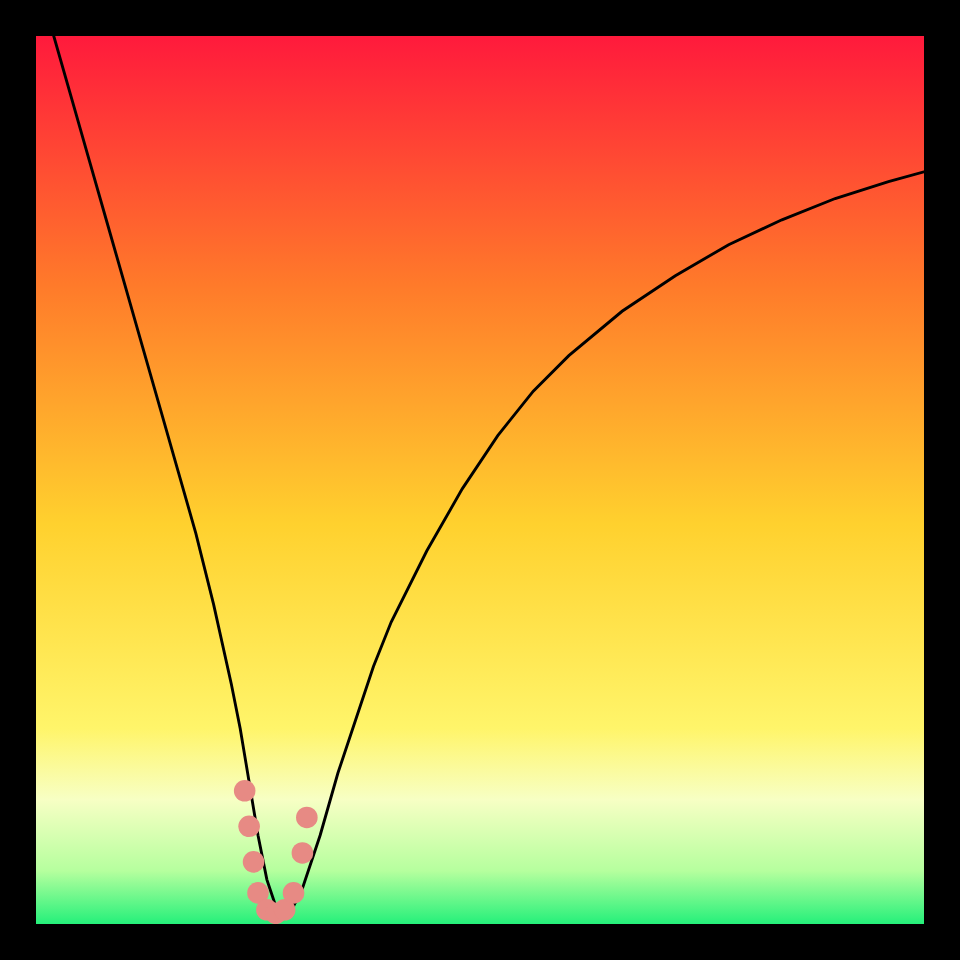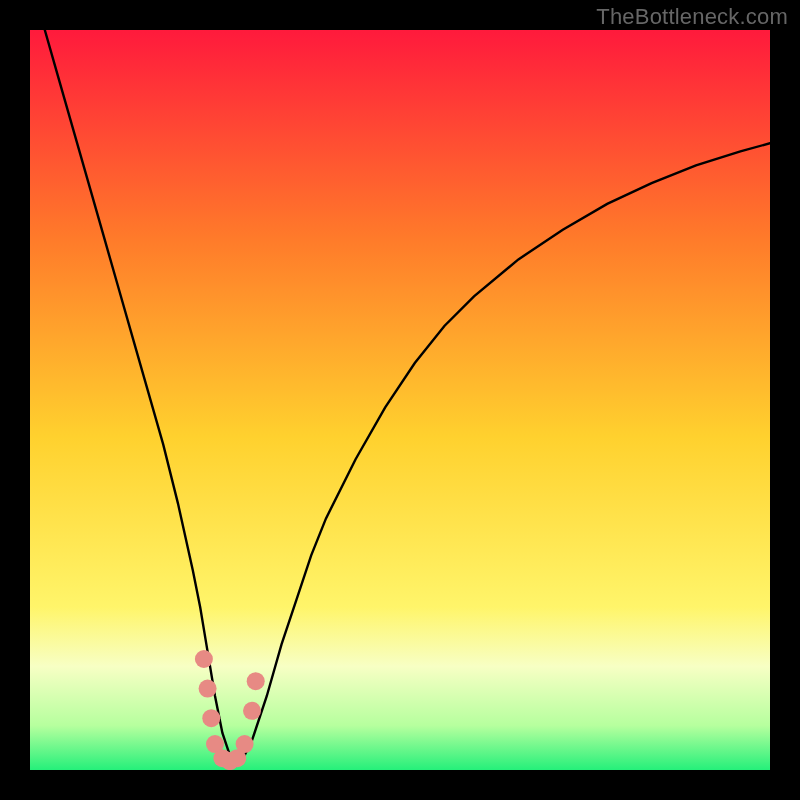--- a/index.html
+++ b/index.html
@@ -34,21 +34,20 @@
     font-weight: 400;
     letter-spacing: 0.2px;
   }
   svg { display: block; }
 </style>
 </head>
 <body>
 
 <div class="frame">
 
-  <div class="watermark">TheBottleneck.com</div>
 
   <div class="plot">
     <svg id="chart-svg" width="740" height="740" viewBox="0 0 740 740">
       <defs>
         <linearGradient id="bg-grad" x1="0" y1="0" x2="0" y2="1">
           <stop id="g0" offset="0%" stop-color="#ff1a3c"></stop>
           <stop id="g1" offset="28%" stop-color="#ff7a2a"></stop>
           <stop id="g2" offset="55%" stop-color="#ffd12e"></stop>
           <stop id="g3" offset="78%" stop-color="#fff56a"></stop>
           <stop id="g4" offset="86%" stop-color="#f7ffc4"></stop>

